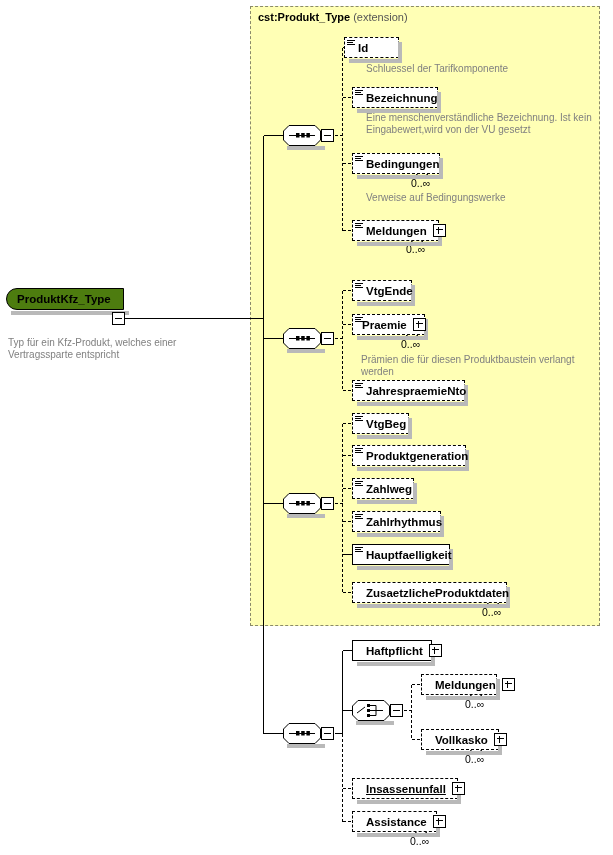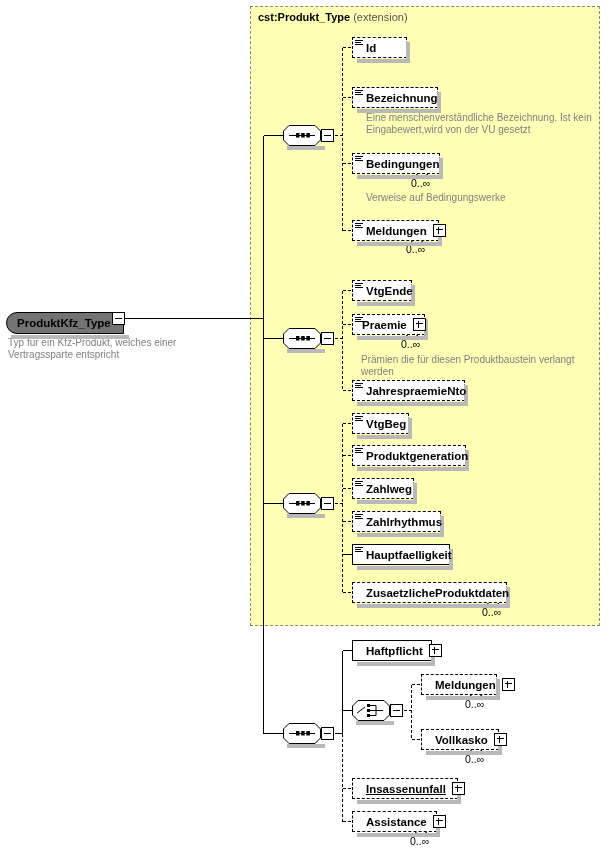--- a/index.html
+++ b/index.html
@@ -80,22 +80,22 @@
   }
 
   
   .doc{
     position:absolute;font-size:10px;color:#808080;
     line-height:12px;white-space:pre-line;
   }
 
   
   .root-node{
-    position:absolute;left:6px;top:312px;width:118px;height:22px;
-    background:#737373;border:1px solid #000;
+    position:absolute;left:6px;top:288px;width:118px;height:22px;
+    background:#4d7c0f;border:1px solid #000;
     border-top-left-radius:11px;border-bottom-left-radius:11px;
     box-sizing:border-box;
     display:flex;align-items:center;padding-left:10px;
     font-size:11.5px;font-weight:bold;z-index:6;
   }
   .root-node::after{
     content:"";position:absolute;left:4px;top:22px;width:118px;height:4px;
     background:#b9b9b9;z-index:-1;
   }
 
@@ -205,29 +205,30 @@
     <svg class="cap" viewBox="0 0 38 21" xmlns="http://www.w3.org/2000/svg">
       <polygon points="6,0.5 32,0.5 37.5,6 37.5,15 32,20.5 6,20.5 0.5,15 0.5,6" fill="#fff" stroke="#000"></polygon>
       <line x1="6" y1="10.5" x2="32" y2="10.5" stroke="#000"></line>
       <rect x="13" y="8" width="3.5" height="4.5" fill="#000"></rect>
       <rect x="18.2" y="8" width="3.5" height="4.5" fill="#000"></rect>
       <rect x="23.4" y="8" width="3.5" height="4.5" fill="#000"></rect>
     </svg>
   </div>
   <div class="toggle" style="left:321px;top:129px;"></div>
 
-  <div class="node" style="left:352px;top:37px;width:55px;">
+  <div class="node" style="left:344px;top:37px;width:55px;">
     <span class="elglyph">
         <i></i>
         <i></i>
         <i></i>
       </span>
     <span>Id</span>
     <span class="shadow-r"></span>
   </div>
+  <div class="doc" style="left:366px;top:63px;width:230px;">Schluessel der Tarifkomponente</div>
 
   <div class="node" style="left:352px;top:87px;width:86px;">
     <span class="elglyph">
         <i></i>
         <i></i>
         <i></i>
       </span>
     <span>Bezeichnung</span>
     <span class="shadow-r"></span>
   </div>

